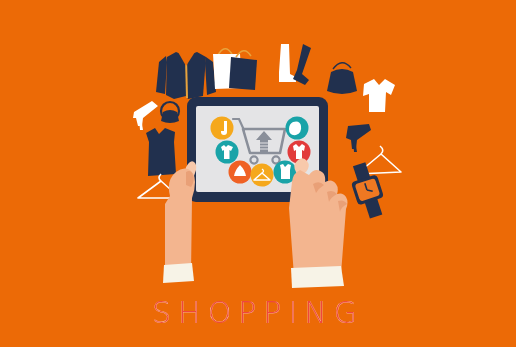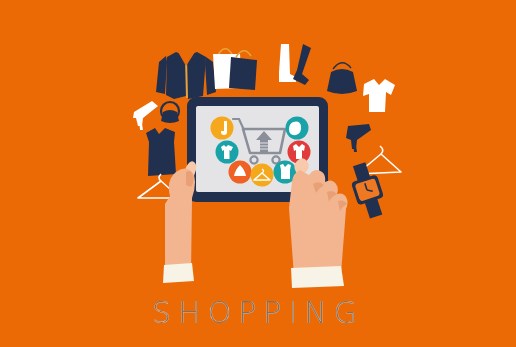--- a/index.html
+++ b/index.html
@@ -24,21 +24,21 @@
     inset: 0;
     width: 516px;
     height: 347px;
   }
   .title {
     position: absolute;
     left: 0;
     right: 0;
     top: 298px;
     text-align: center;
-    color: #737373;
+    color: #ef4444;
     font-family: "DejaVu Sans", sans-serif;
     font-size: 30px;
     font-weight: 300;
     letter-spacing: 7px;
     line-height: 1;
     opacity: 0.92;
     -webkit-text-stroke: 0.2px #fdf1e4;
   }
 </style>
 </head>

